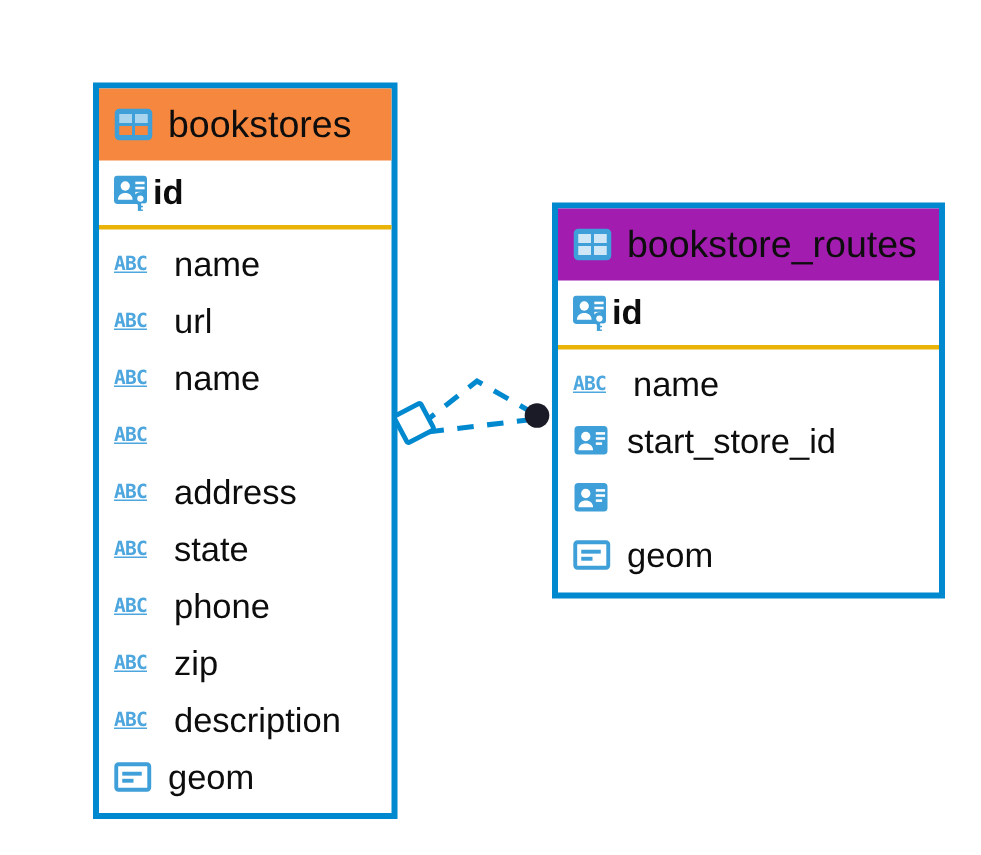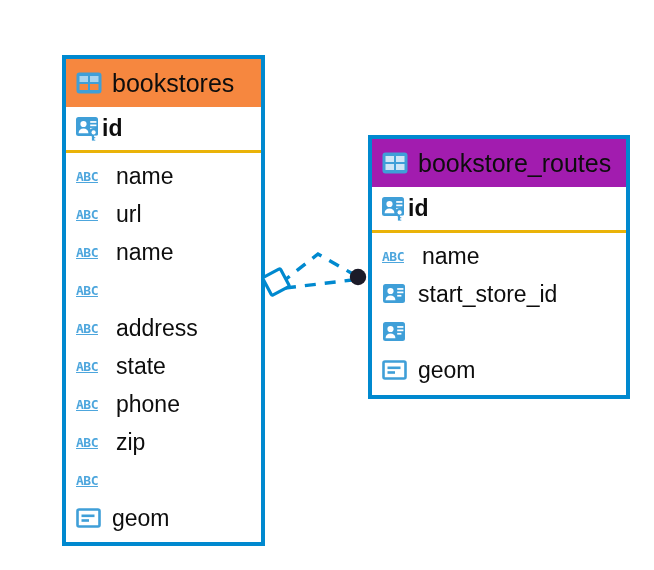--- a/index.html
+++ b/index.html
@@ -185,20 +185,21 @@
         <span class="field-label">phone</span>
       </div>
 
       <div class="field-row">
         <span class="abc-icon">ABC</span>
         <span class="field-label">zip</span>
       </div>
 
       <div class="field-row">
         <span class="abc-icon">ABC</span>
+        <span class="field-label">description</span>
       </div>
 
       <div class="field-row">
         <span class="icon">
           <svg width="26" height="22" viewBox="0 0 26 22">
             <rect x="1.5" y="2.5" width="22" height="17" rx="1.5" fill="#ffffff" stroke="#3f9fd8" stroke-width="2.6"></rect>
             <rect x="5.5" y="7.5" width="13" height="2.6" fill="#3f9fd8"></rect>
             <rect x="5.5" y="12.2" width="7.5" height="2.6" fill="#3f9fd8"></rect>
           </svg>
         </span>

